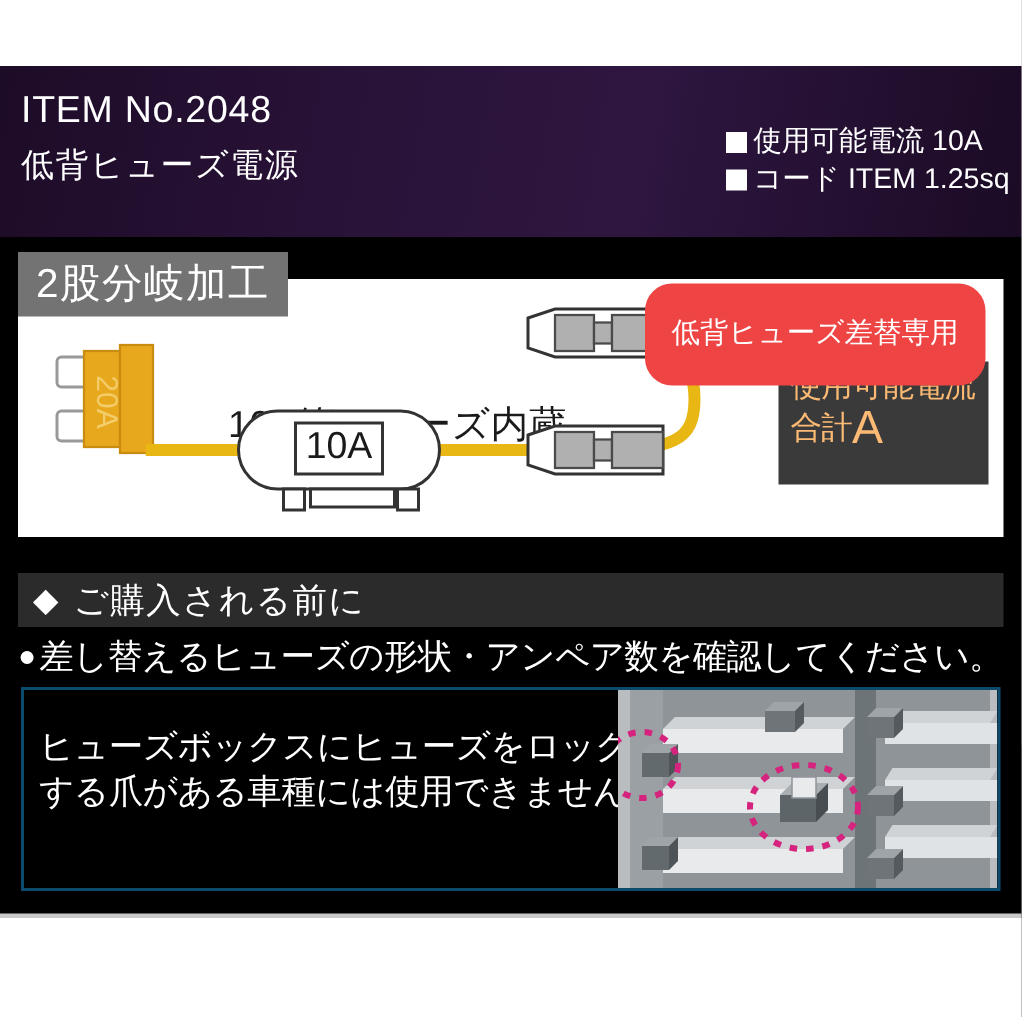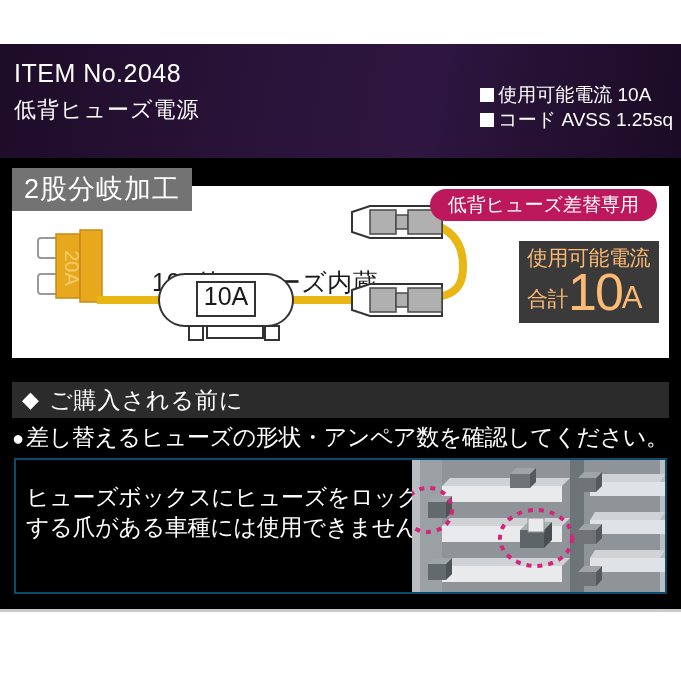--- a/index.html
+++ b/index.html
@@ -106,25 +106,25 @@
     top: 28px;
     width: 657px;
     height: 172px;
     background: #ffffff;
     box-sizing: border-box;
   }
   .pill-label {
     position: absolute;
     right: 12px;
     top: 3px;
-    background: #be185d;
+    background: #ef4444;
     color: #ffffff;
     font-size: 19px;
     line-height: 28px;
-    padding: 2px 18px;
+    padding: 20px 18px;
     border-radius: 18px;
     white-space: nowrap;
     z-index: 6;
   }
 
   .diagram-inner {
     position: absolute;
     left: 0;
     top: 0;
     width: 657px;
@@ -271,21 +271,21 @@
       <div class="item-no">ITEM No.2048</div>
       <div class="product-name">低背ヒューズ電源</div>
     </div>
     <div class="header-right">
       <div class="spec-line">
         <span class="spec-box"></span>
         <span>使用可能電流 10A</span>
       </div>
       <div class="spec-line">
         <span class="spec-box"></span>
-        <span>コード AVSS 1.25sq</span>
+        <span>コード ITEM 1.25sq</span>
       </div>
     </div>
   </div>
 
   <div class="body-area">
 
     <div class="diagram-panel">
       <div class="diagram-inner">
 
         <svg width="110" height="100" viewBox="0 0 110 100" style="position:absolute;left:14px;top:38px;">
@@ -329,21 +329,20 @@
           <polygon points="2,10 20,4 92,4 92,36 20,36 2,30" fill="#ffffff" stroke="#333333" stroke-width="2"></polygon>
           <rect x="20" y="8" width="26" height="24" fill="#b0b0b0" stroke="#4a4a4a" stroke-width="1.5"></rect>
           <rect x="46" y="13" width="12" height="14" fill="#b0b0b0" stroke="#4a4a4a" stroke-width="1.5"></rect>
           <rect x="58" y="8" width="34" height="24" fill="#b0b0b0" stroke="#4a4a4a" stroke-width="1.5"></rect>
         </svg>
 
         <div class="current-badge">
           <div class="badge-top">使用可能電流</div>
           <div class="badge-bottom">
             <span class="badge-sum">合計</span>
-            <span class="badge-num">10</span>
             <span class="badge-unit">A</span>
           </div>
         </div>
       </div>
 
       <div class="pill-label">低背ヒューズ差替専用</div>
     </div>
 
     <div class="tab-label">2股分岐加工</div>
 

